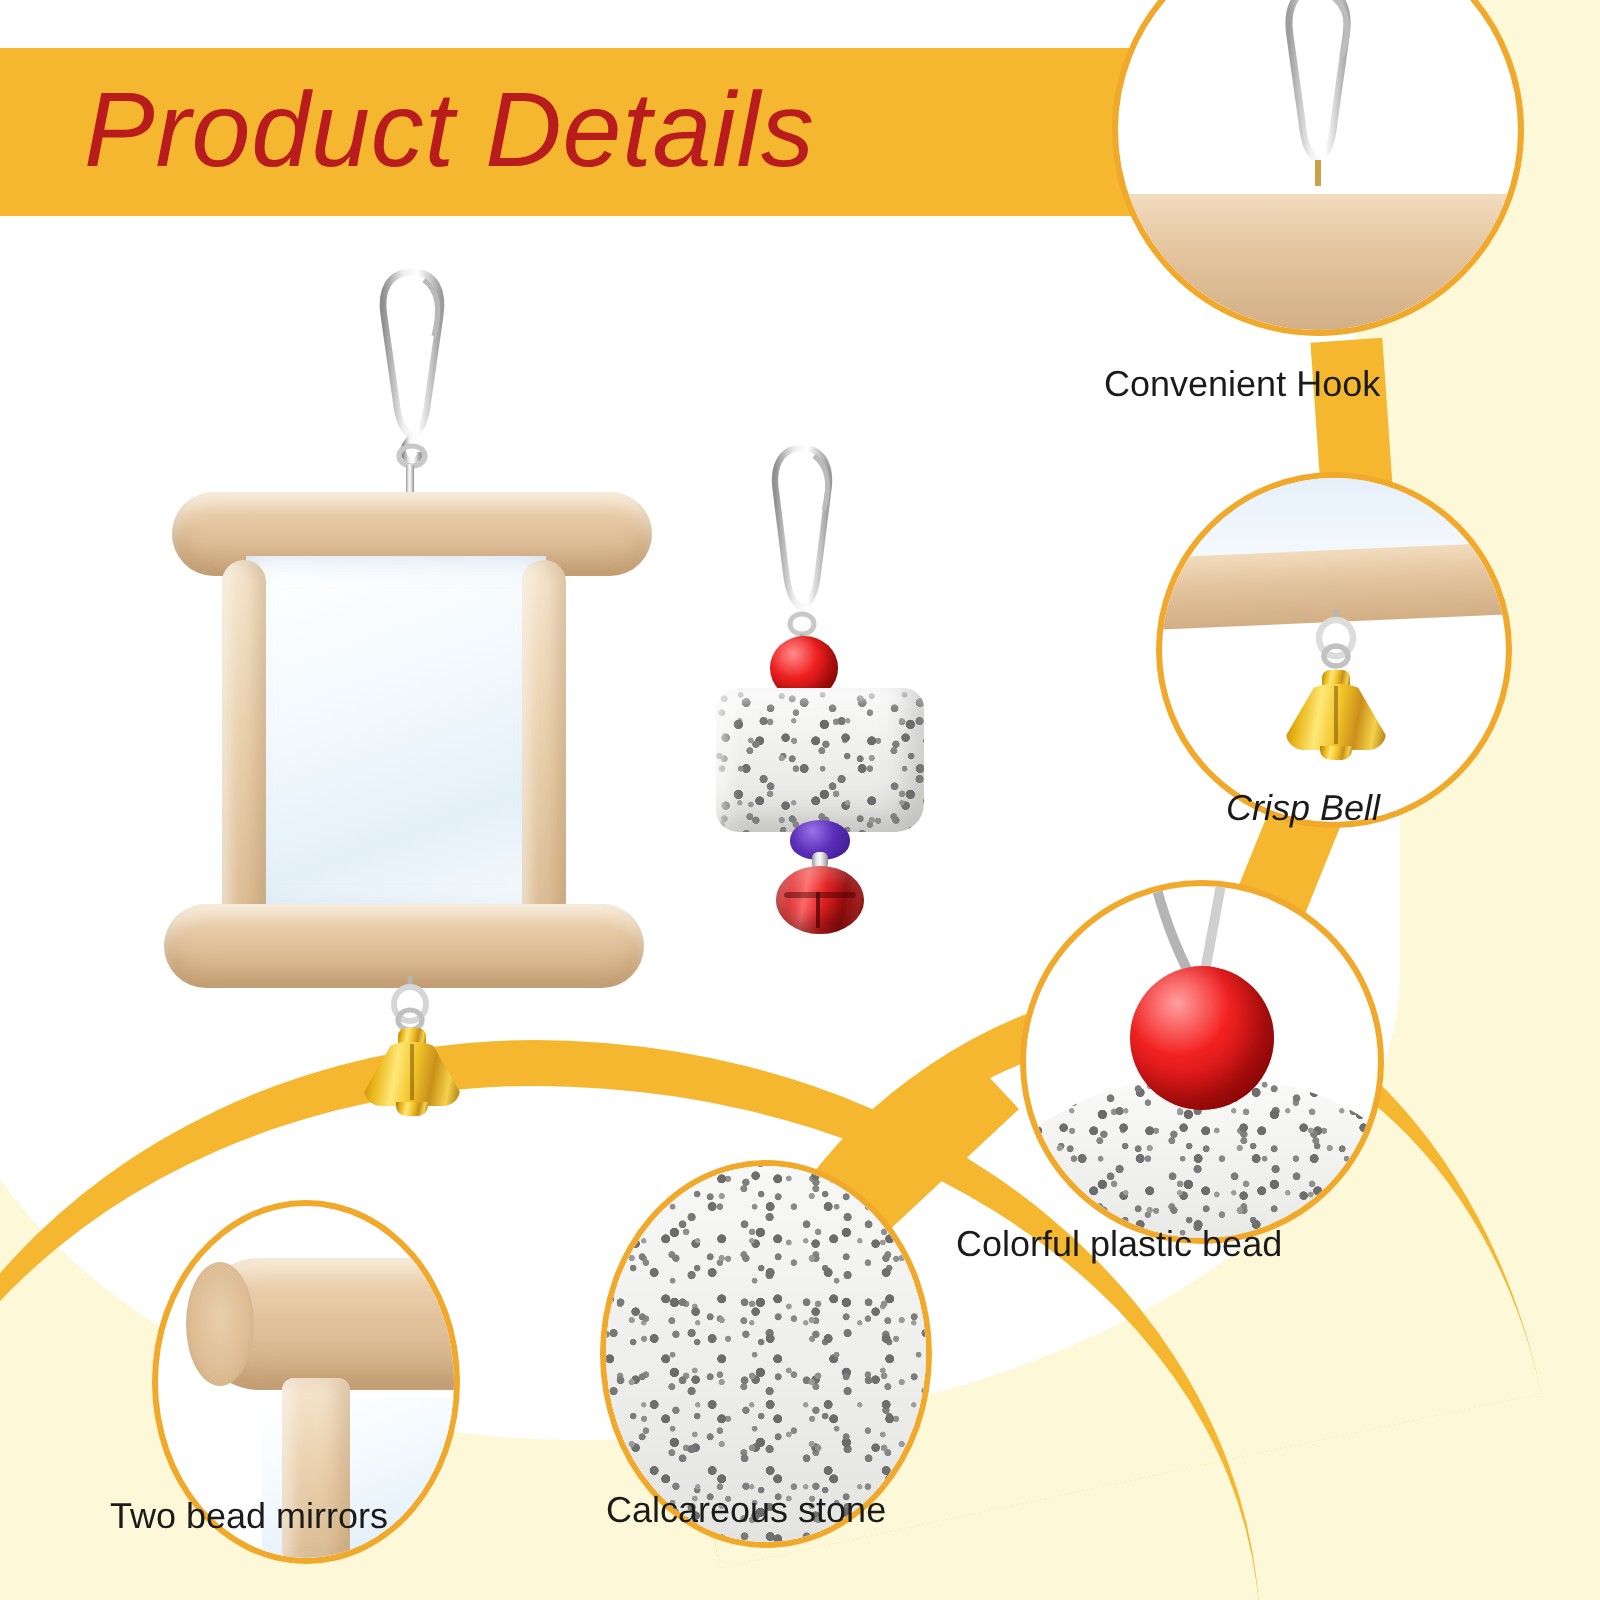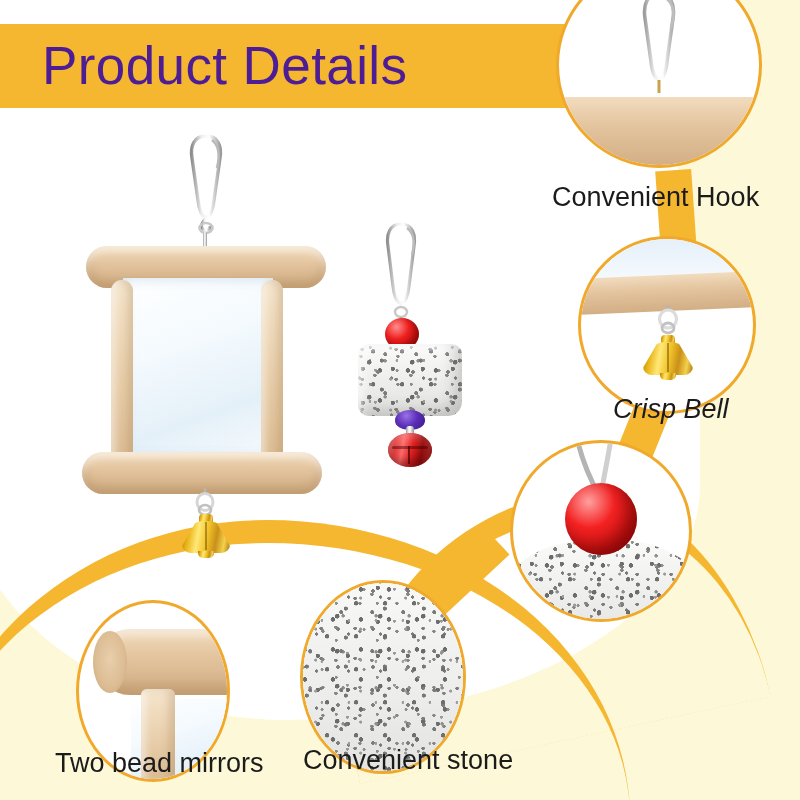--- a/index.html
+++ b/index.html
@@ -22,22 +22,23 @@
     border-radius:0 0 58% 46%/0 0 58% 62%;
   }
 
   
   .header-bar{
     position:absolute;left:0;top:24px;width:690px;height:84px;
     background:#F5B72F;border-radius:0 44px 44px 0;
   }
   .header-title{
     position:absolute;left:42px;top:27px;
-    font-size:53px;line-height:78px;color:#4c1d95;font-weight:400;letter-spacing:.4px;
+    font-size:53px;line-height:78px;color:#b91c1c;font-weight:400;letter-spacing:.4px;
     white-space:nowrap;
+    font-style:italic;
   }
 
   
   .ribbon{position:absolute;background:#F5B72F;}
   .rb-top{left:601px;top:-6px;width:40px;height:70px;transform:rotate(21deg);transform-origin:top left;}
   .rb-hook-bell{left:659px;top:170px;width:36px;height:110px;transform:rotate(-4deg);}
   .rb-bell-bead{left:628px;top:382px;width:36px;height:86px;transform:rotate(22deg);}
   .rb-bead-cal{left:430px;top:520px;width:38px;height:130px;transform:rotate(47deg);}
 
   .arc-band{
@@ -50,21 +51,21 @@
     position:absolute;left:330px;top:500px;width:420px;height:220px;
     border-top:23px solid #F5B72F;
     border-radius:60% 40% 0 0/100% 100% 0 0;
     transform:rotate(-12deg);
     background:transparent;
   }
 
   
   .callout{position:absolute;border:3px solid #F0A92B;border-radius:50%;overflow:hidden;background:#ffffff;}
   .callout-label{
-    position:absolute;font-size:27px;color:#1b1b1b;white-space:nowrap;font-weight:400;
+    position:absolute;font-size:18px;color:#1b1b1b;white-space:nowrap;font-weight:400;
   }
 
   .co-hook{left:556px;top:-38px;width:200px;height:200px;}
   .lb-hook{left:552px;top:182px;}
 
   .co-bell{left:578px;top:236px;width:172px;height:172px;}
   .lb-bell{left:613px;top:394px;font-style:italic;}
 
   .co-bead{left:510px;top:440px;width:176px;height:176px;}
   .lb-bead{left:478px;top:612px;}
@@ -268,25 +269,26 @@
   <div class="callout co-bead">
     <svg style="position:absolute;left:52px;top:-4px;" width="70" height="66" viewBox="0 0 70 66">
       <path d="M12 0 C18 24 26 42 34 56" fill="none" stroke="#b4b4b4" stroke-width="5"></path>
       <path d="M46 0 C42 24 38 42 36 56" fill="none" stroke="#cfcfcf" stroke-width="5"></path>
     </svg>
     <div class="stone" style="position:absolute;left:-16px;top:96px;width:210px;height:110px;border-radius:48% 46% 0 0/60% 56% 0 0;"></div>
     <div style="position:absolute;left:52px;top:40px;width:72px;height:72px;border-radius:50%;
                 background:radial-gradient(circle at 33% 26%,#FFA0A0 0%,#F42222 36%,#C30F0F 76%,#860404 100%);
                 box-shadow:inset -9px -8px 15px rgba(90,0,0,.5);"></div>
   </div>
+  <div class="callout-label lb-bead">Colorful plastic bead</div>
 
   <div class="callout co-cal">
     <div class="stone" style="position:absolute;left:-20px;top:-20px;width:200px;height:230px;"></div>
   </div>
-  <div class="callout-label lb-cal">Convenient stone</div>
+  <div class="callout-label lb-cal">Calcareous stone</div>
 
   <div class="callout co-mir">
     <div class="mirror-glass" style="position:absolute;left:52px;top:96px;width:100px;height:90px;"></div>
     <div class="wood" style="position:absolute;left:18px;top:26px;width:170px;height:66px;border-radius:33px;
                 box-shadow:inset 0 -9px 14px rgba(150,110,62,.3), inset 0 6px 9px rgba(255,255,255,.5);"></div>
     <div style="position:absolute;left:14px;top:28px;width:34px;height:62px;border-radius:50%;
                 background:radial-gradient(ellipse at 50% 45%,#E9CFAC 0%,#DCBC93 60%,#C9A379 100%);"></div>
     <div class="wood-soft" style="position:absolute;left:62px;top:86px;width:34px;height:92px;border-radius:6px;
                 box-shadow:inset -6px 0 9px rgba(150,110,62,.26), inset 5px 0 7px rgba(255,255,255,.5);"></div>
   </div>

